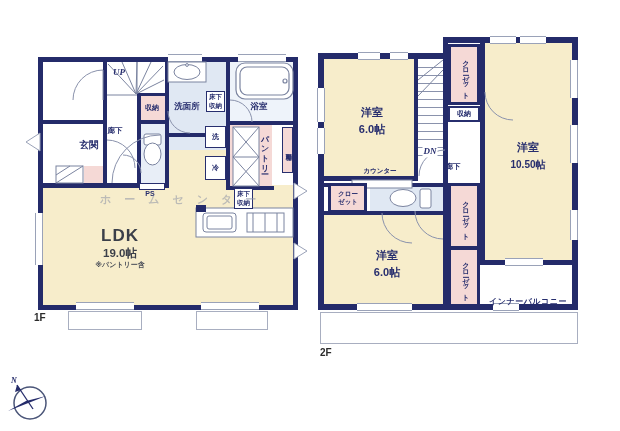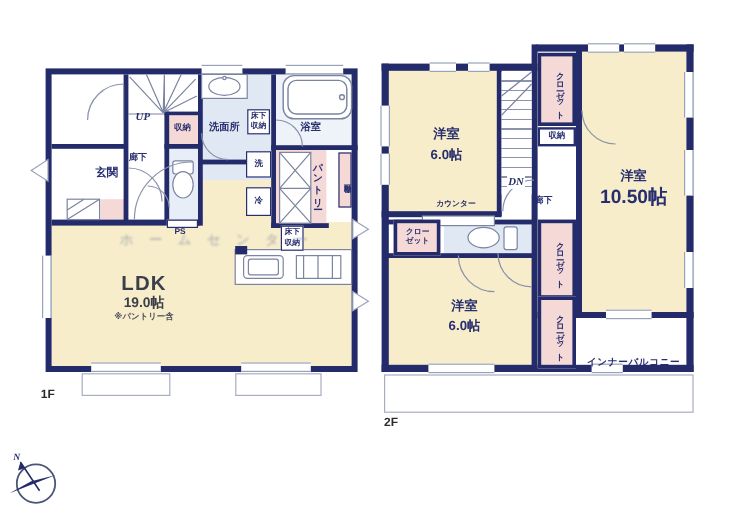--- a/index.html
+++ b/index.html
@@ -177,40 +177,40 @@
   <div class="win-h" style="left:505px;top:258px;width:38px;height:8px;z-index:5;"></div>
   <div class="win-h" style="left:493px;top:303px;width:26px;height:8px;z-index:5;"></div>
   <div class="outline" style="left:320px;top:312px;width:258px;height:32px;"></div>
 
   <div class="box" style="left:206px;top:91px;width:19px;height:21px;font-size:6.5px;white-space:normal;">床下収納</div>
   <div class="box" style="left:205px;top:126px;width:21px;height:22px;font-size:7px;">洗</div>
   <div class="box" style="left:205px;top:156px;width:21px;height:24px;font-size:7px;">冷</div>
   <div class="box" style="left:234px;top:188px;width:19px;height:21px;font-size:6.5px;white-space:normal;">床下収納</div>
   <div class="box" style="left:139px;top:183px;width:26px;height:7px;border-width:1.5px;"></div>
 
-  <span class="lbl serif-i" style="left:119px;top:98px;font-size:9px;">UP</span>
+  <span class="lbl serif-i" style="left:119px;top:73px;font-size:9px;">UP</span>
   <span class="lbl" style="left:152px;top:108px;font-size:7px;">収納</span>
   <span class="lbl" style="left:187px;top:106px;font-size:8.5px;">洗面所</span>
   <span class="lbl" style="left:259px;top:106px;font-size:8.5px;">浴室</span>
   <span class="lbl" style="left:89px;top:145px;font-size:9.5px;">玄関</span>
   <span class="lbl" style="left:115px;top:131px;font-size:7.5px;">廊下</span>
   <span class="lbl vert" style="left:264px;top:150px;font-size:8px;">パントリー</span>
   <span class="lbl vert" style="left:288px;top:149px;font-size:6px;letter-spacing:0;">可動棚</span>
   <span class="lbl" style="left:150px;top:194px;font-size:7px;">PS</span>
   <span class="lbl" style="left:120px;top:236px;font-size:17px;color:#3b3f49;letter-spacing:1px;">LDK</span>
   <span class="lbl" style="left:120px;top:253px;font-size:11.5px;color:#3b3f49;">19.0帖</span>
   <span class="lbl" style="left:120px;top:265px;font-size:7px;color:#4a4e58;">※パントリー含</span>
-  <span class="floor-tag" style="left:34px;top:324px;">1F</span>
+  <span class="floor-tag" style="left:34px;top:312px;">1F</span>
 
   <span class="lbl vert" style="left:465px;top:75px;font-size:7px;letter-spacing:0;">クローゼット</span>
   <span class="lbl" style="left:372px;top:113px;font-size:11px;">洋室</span>
   <span class="lbl" style="left:372px;top:130px;font-size:11px;">6.0帖</span>
   <span class="lbl serif-i" style="left:430px;top:152px;font-size:9px;background:#fff;padding:0 1px;">DN</span>
   <span class="lbl" style="left:528px;top:148px;font-size:11px;">洋室</span>
-  <span class="lbl" style="left:528px;top:165px;font-size:16px;">10.50帖</span>
+  <span class="lbl" style="left:528px;top:165px;font-size:10px;">10.50帖</span>
   <span class="lbl" style="left:380px;top:171px;font-size:6.5px;background:#f7edcb;padding:0 1px;">カウンター</span>
   <span class="lbl" style="left:453px;top:167px;font-size:7.5px;">廊下</span>
   <span class="lbl" style="left:348px;top:198px;font-size:6.5px;white-space:normal;width:24px;">クローゼット</span>
   <span class="lbl vert" style="left:465px;top:216px;font-size:7px;letter-spacing:0;">クローゼット</span>
   <span class="lbl vert" style="left:465px;top:277px;font-size:7px;letter-spacing:0;">クローゼット</span>
   <span class="lbl" style="left:387px;top:256px;font-size:11px;">洋室</span>
   <span class="lbl" style="left:387px;top:273px;font-size:11px;">6.0帖</span>
   <span class="lbl" style="left:528px;top:302px;font-size:8px;letter-spacing:.5px;">インナーバルコニー</span>
   <span class="floor-tag" style="left:320px;top:347px;">2F</span>
 

